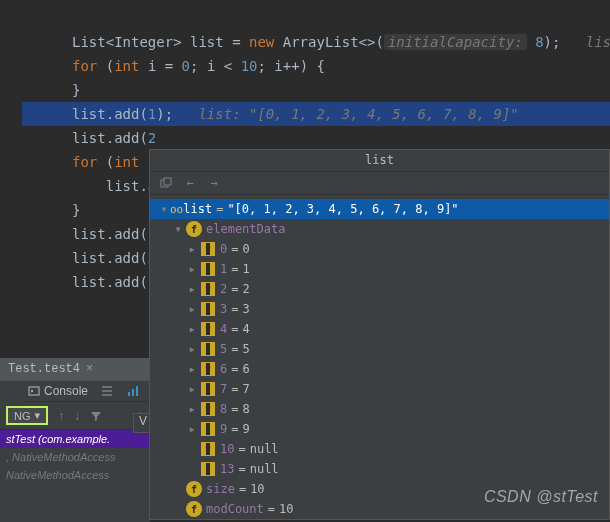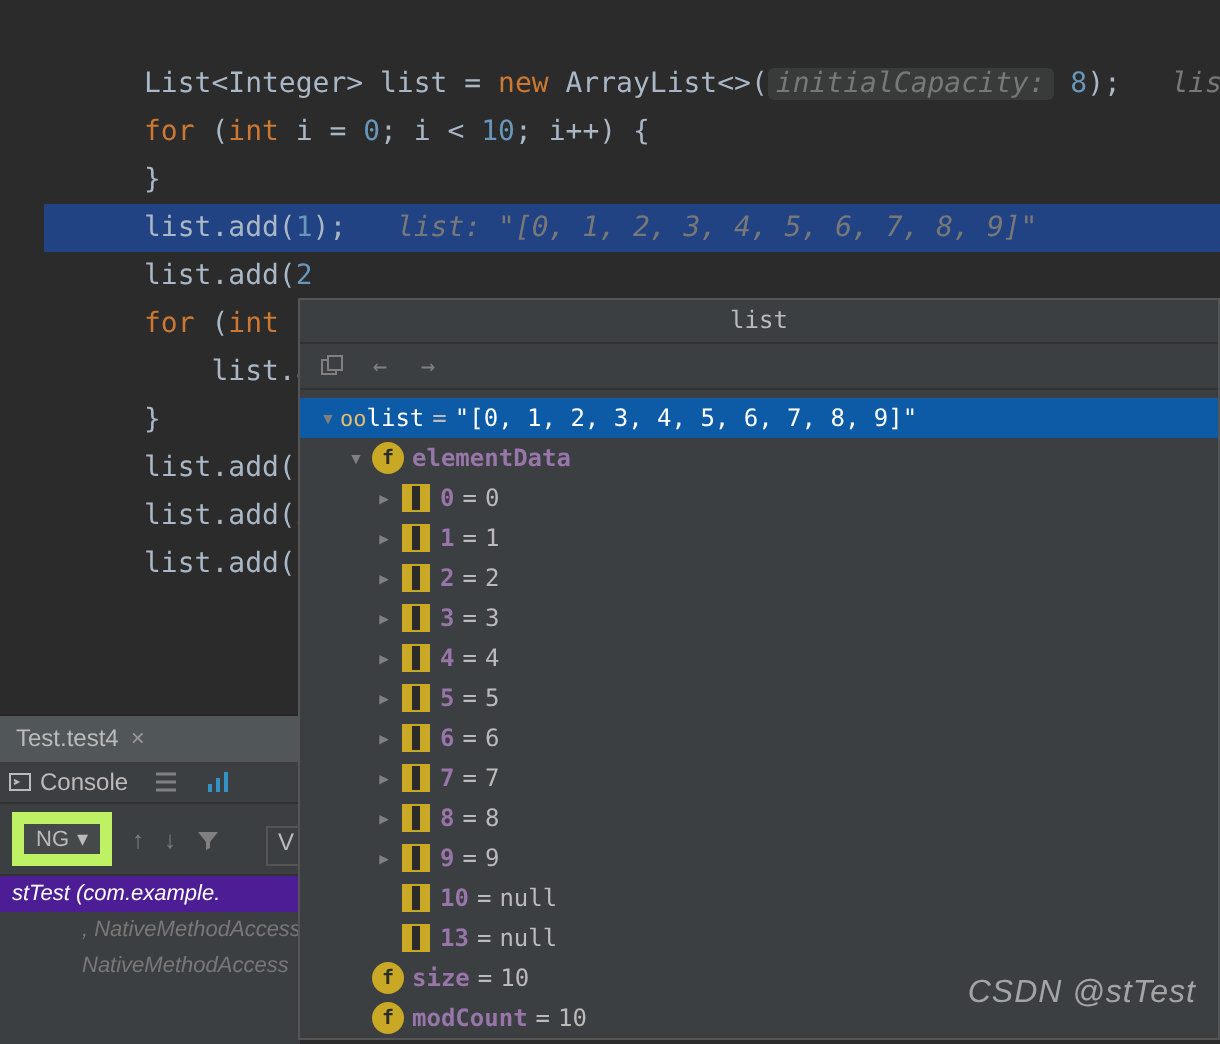--- a/index.html
+++ b/index.html
@@ -102,54 +102,55 @@
     font-weight: bold;
   }
   .icon-oo { color: #e8bf6a; font-size: 11px; }
   .icon-f { background: #c9a825; color: #2b2b2b; }
   .icon-arr {
     width: 14px; height: 14px;
     background: linear-gradient(90deg, #c9a825 33%, #2b2b2b 33%, #2b2b2b 66%, #c9a825 66%);
     border: 1px solid #c9a825;
     margin: 0 5px 0 3px;
   }
-  .var-name { color: #9876aa; font-weight: bold; }
+  .var-name { color: #9876aa; }
   .var-eq { color: #bbbbbb; padding: 0 4px; }
   .var-val { color: #bbbbbb; }
   
   .bottom-tabs {
     position: absolute;
     top: 357px; left: 0;
     width: 150px;
     border-top: 1px solid #272727;
     background: #3c3f41;
   }
   .file-tab {
     display: flex; align-items: flex-end; gap: 6px;
     padding: 4px 8px;
     font-size: 12px;
     color: #bbbbbb;
-    font-family: Liberation Sans, sans-serif;
+    font-family: Liberation Mono, monospace;
     background: #515658;
   }
   .file-tab .close { color: #999; font-size: 12px; }
   .debug-panel {
     position: absolute;
     top: 380px; left: 0;
     width: 150px; height: 142px;
     background: #3c3f41;
     border-top: 1px solid #555;
     font-size: 12px;
     font-family: sans-serif;
   }
   .panel-tabs {
     display: flex; align-items: center;
     padding: 3px 4px;
     gap: 12px;
     border-bottom: 1px solid #323232;
+    margin-left: 24px;
   }
   .panel-tab {
     display: flex; align-items: center; gap: 4px;
     color: #bbbbbb;
   }
   .panel-tab svg { width: 12px; height: 12px; }
   .panel-toolbar {
     display: flex; align-items: center; justify-content: space-between;
     padding: 4px 6px;
     border-bottom: 1px solid #323232;
@@ -157,24 +158,24 @@
   .panel-toolbar-left { display: flex; align-items: center; gap: 10px; }
   .panel-content { max-height: 80px; overflow: hidden; }
   .frame-row {
     padding: 3px 6px;
     color: #bbbbbb;
     font-size: 11px;
     white-space: nowrap;
     overflow: hidden;
   }
   .frame-row.sel { background: #4c1d95; color: #fff; font-style: italic; }
-  .frame-row.dim { color: #787878; font-style: italic; margin-left: 35px; }
+  .frame-row.dim { color: #787878; font-style: italic; }
   .dropdown {
     background: #45494a;
-    border: 6px solid #bef264;
+    border: 2px solid #bef264;
     padding: 1px 6px;
     color: #bbbbbb;
     font-size: 11px;
     display: flex; align-items: center; gap: 4px;
   }
   .vars-header {
     position: absolute;
     top: 413px; left: 133px;
     width: 17px; height: 20px;
     background: #3c3f41;

